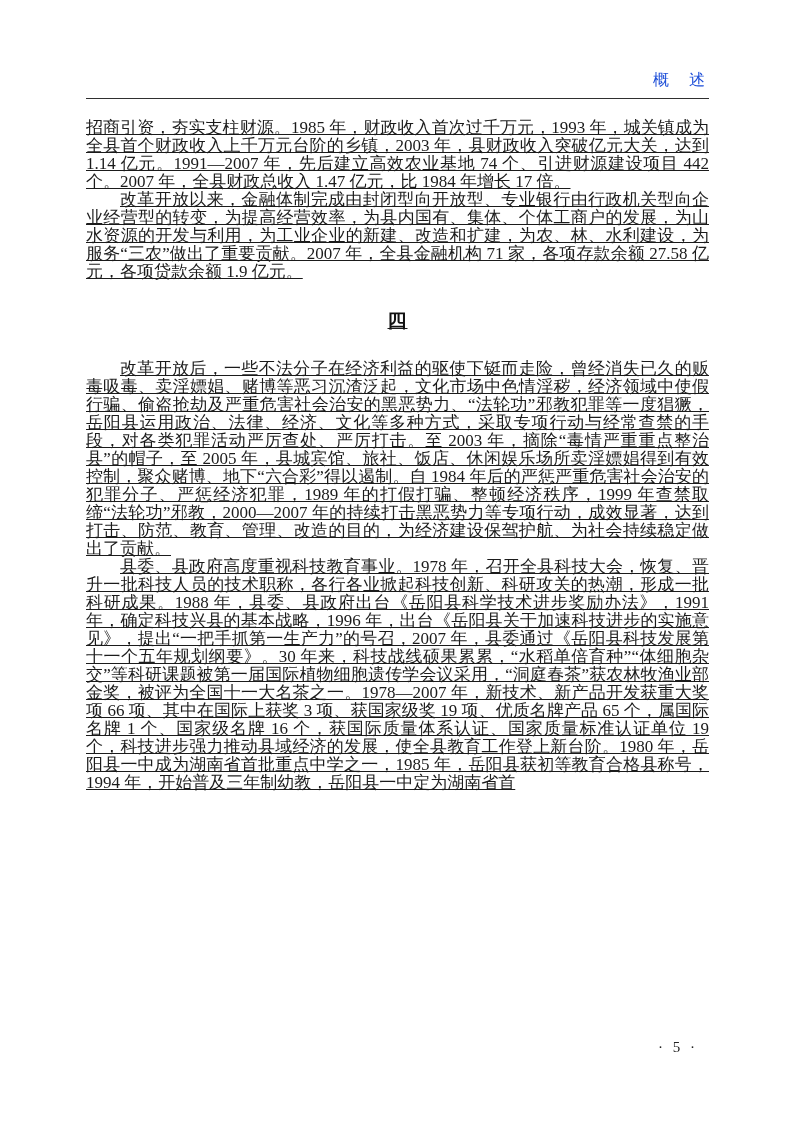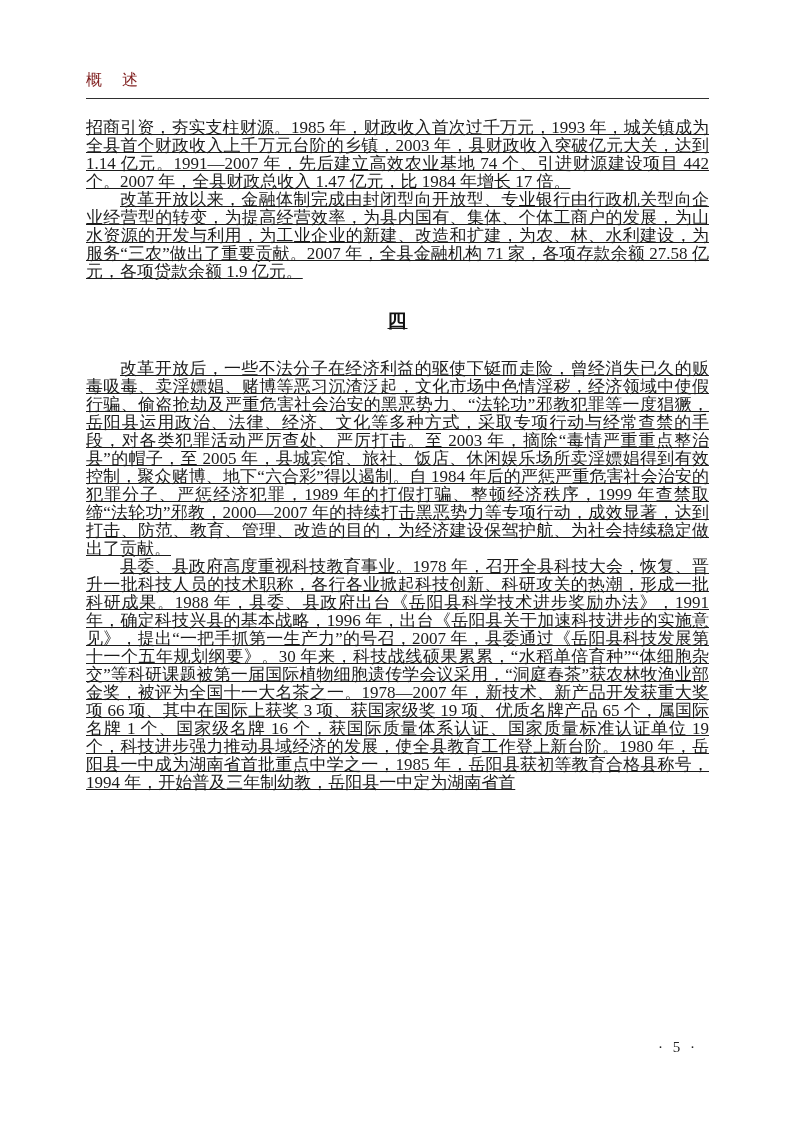--- a/index.html
+++ b/index.html
@@ -13,23 +13,24 @@
     height: 1122px;
     margin: 0 auto;
     background: #ffffff;
     box-sizing: border-box;
     padding: 70px 84px 0 86px;
     font-family: "Liberation Serif", "DejaVu Serif", serif;
     color: #1b1b1b;
     overflow: hidden;
   }
   .page-header {
+    text-align: right;
     font-size: 16px;
     letter-spacing: 2px;
-    color: #7f1d1d;
+    color: #1d4ed8;
     padding-bottom: 7px;
     padding-right: 2px;
   }
   .header-rule {
     border: none;
     border-top: 1.6px solid #2f2f2f;
     margin: 0 0 20px 0;
   }
   .body-text {
     font-size: 17px;

